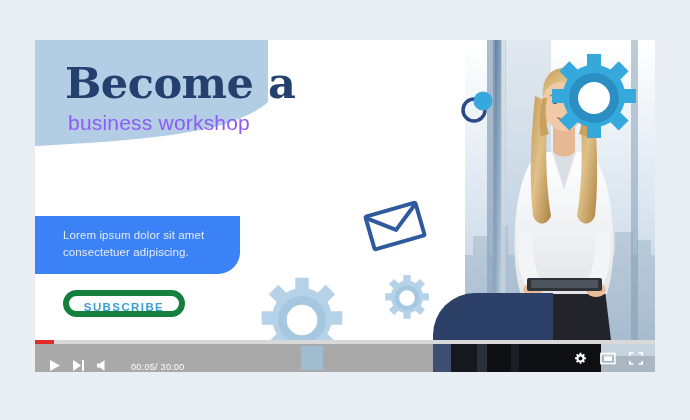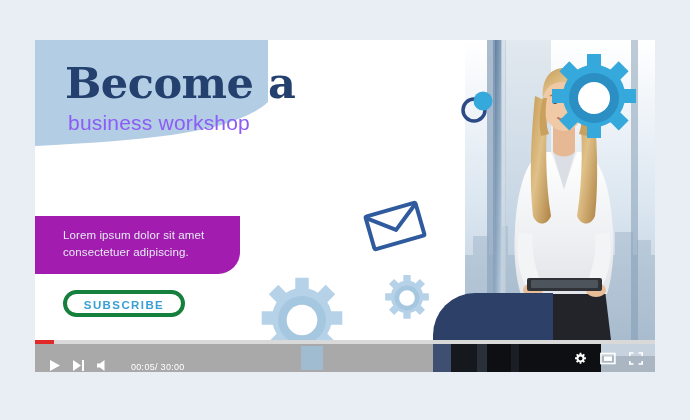--- a/index.html
+++ b/index.html
@@ -75,41 +75,41 @@
     letter-spacing: 0.2px;
   }
 
   
   #lorem-box {
     position: absolute;
     left: 0;
     top: 176px;
     width: 205px;
     min-height: 46px;
-    background: #a21caf;
+    background: #3b82f6;
     border-bottom-right-radius: 22px;
     padding: 11px 22px 12px 28px;
     box-sizing: border-box;
   }
   #lorem-text {
     color: #e6ebf3;
     font-size: 11.5px;
     line-height: 1.5;
     letter-spacing: 0.1px;
     white-space: pre-line;
   }
 
   
   #subscribe-btn {
     position: absolute;
     left: 28px;
     top: 250px;
     width: 122px;
     height: 27px;
-    border: 4px solid #15803d;
+    border: 6px solid #15803d;
     border-radius: 16px;
     background: transparent;
     color: #3a9fd4;
     font-size: 11.5px;
     font-weight: bold;
     letter-spacing: 1.4px;
     text-align: center;
     line-height: 23px;
     cursor: pointer;
     box-sizing: border-box;

